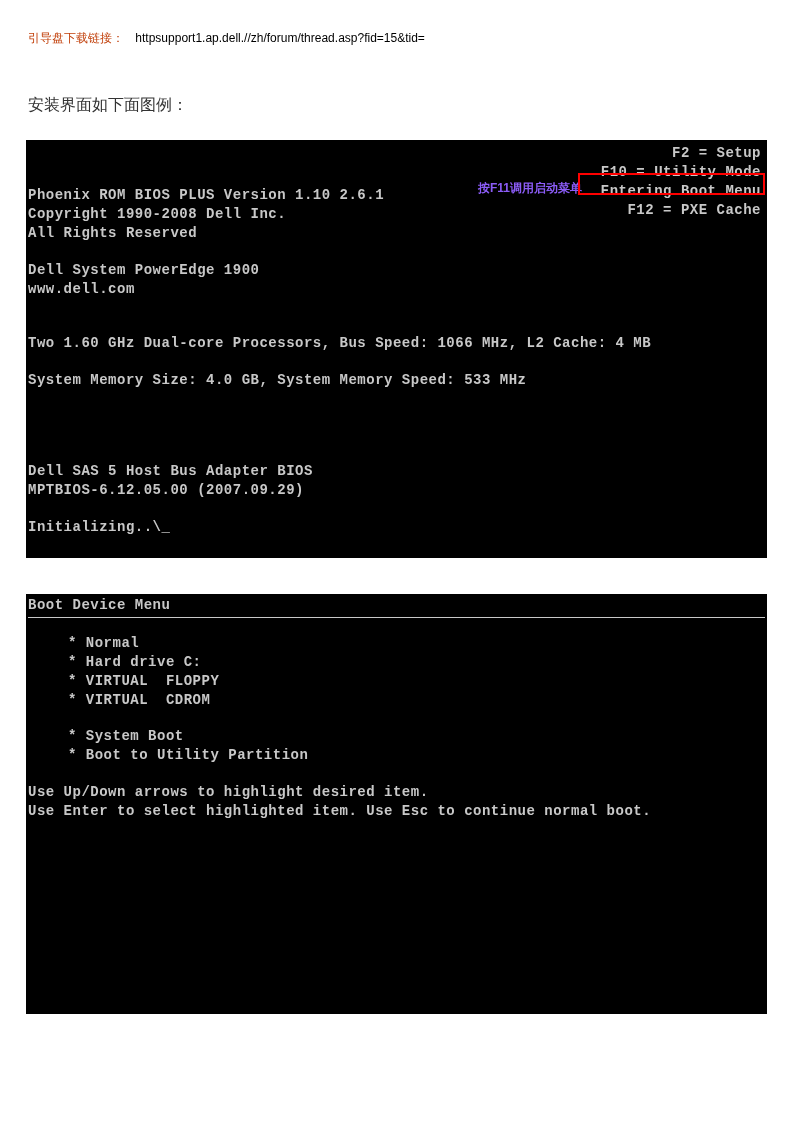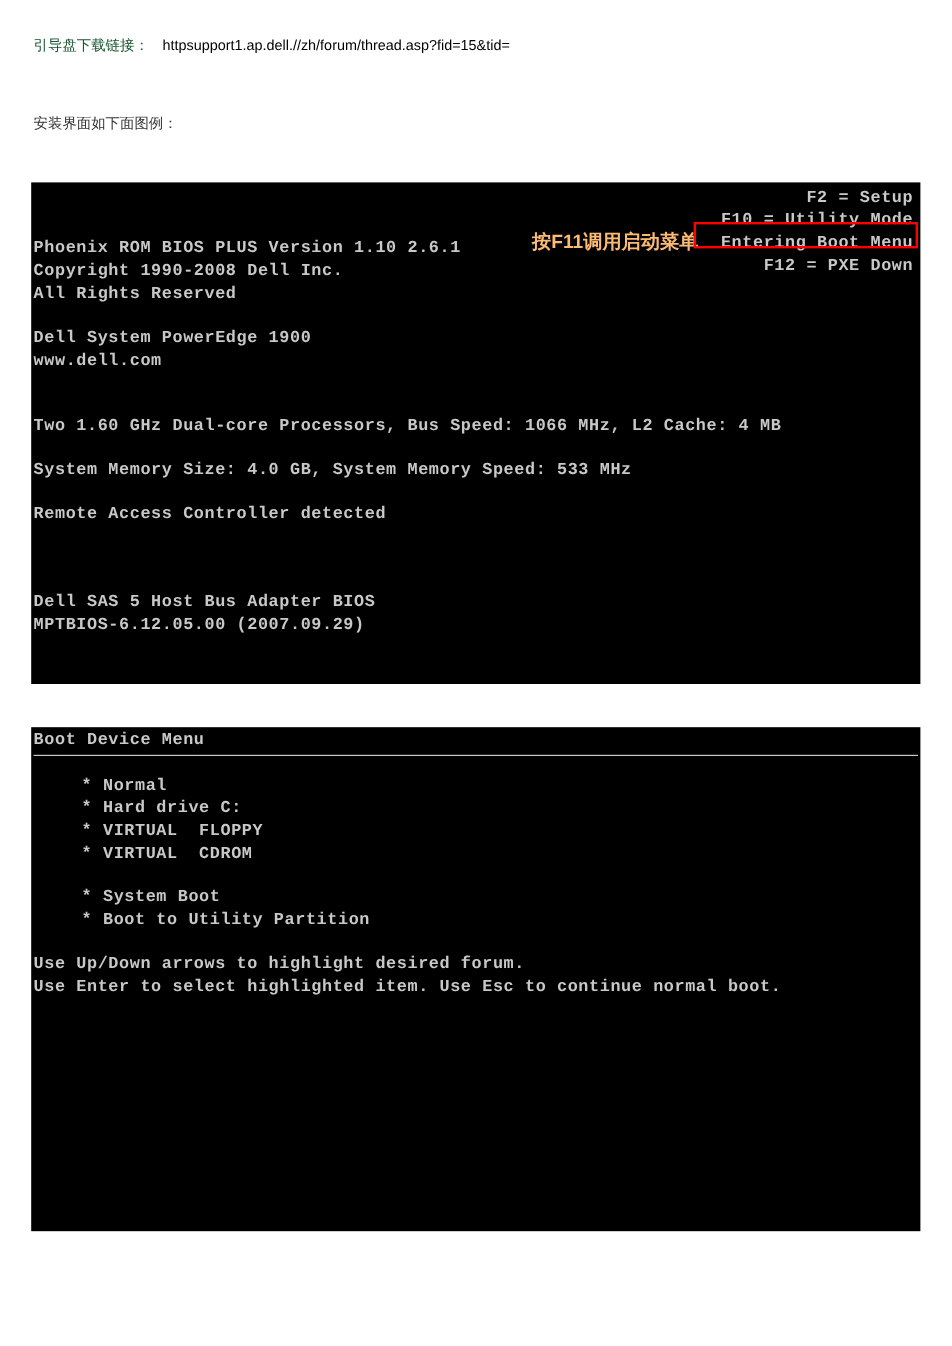--- a/index.html
+++ b/index.html
@@ -12,30 +12,30 @@
     }
     .doc-text {
       font-size: 12px;
       color: #333;
       margin-bottom: 8px;
     }
     .doc-link-line {
       margin-bottom: 48px;
     }
     .doc-label {
-      color: #14532d;
+      color: #c2410c;
     }
     .doc-link {
       color: #000;
       margin-left: 8px;
     }
     .doc-subtitle {
       margin-top: 28px;
-      margin-bottom: 40px;
-      font-size: 12px;
+      margin-bottom: 24px;
+      font-size: 16px;
       color: #333;
     }
     .bios-screen {
       background: #000000;
       color: #c8c8c8;
       font-family: 'Courier New', monospace;
       font-size: 14px;
       line-height: 1.35;
       padding: 6px 2px 6px 2px;
       margin: 0 -2px;
@@ -49,24 +49,24 @@
     .bios-top-right {
       position: absolute;
       right: 6px;
       top: 4px;
       text-align: right;
     }
     .bios-top-right .line {
       white-space: nowrap;
     }
     .red-annotation {
-      color: #fdba74;
+      color: #8b5cf6;
       font-family: Arial, sans-serif;
       font-weight: bold;
-      font-size: 16px;
+      font-size: 12px;
       position: absolute;
       right: 185px;
       top: 40px;
       letter-spacing: 0;
     }
     .red-box {
       position: absolute;
       border: 2px solid #ff0000;
       right: 2px;
       top: 33px;
@@ -123,56 +123,56 @@
   <span class="doc-link">httpsupport1.ap.dell.//zh/forum/thread.asp?fid=15&amp;tid=</span>
 </div>
 
 <div class="doc-subtitle">安装界面如下面图例：</div>
 
 <div class="bios-screen bios-screen-1">
   <div class="bios-top-right">
     <div class="line">F2 = Setup</div>
     <div class="line">F10 = Utility Mode</div>
     <div class="line">Entering Boot Menu</div>
-    <div class="line">F12 = PXE Down</div>
+    <div class="line">F12 = PXE Cache</div>
   </div>
   <div class="red-annotation">按F11调用启动菜单</div>
   <div class="red-box"></div>
 
   <div class="bios-line-group">
     <div>Phoenix ROM BIOS PLUS Version 1.10 2.6.1</div>
     <div>Copyright 1990-2008 Dell Inc.</div>
     <div>All Rights Reserved</div>
   </div>
   <div class="bios-spacer"></div>
   <div>Dell System PowerEdge 1900</div>
   <div>www.dell.com</div>
   <div class="bios-spacer"></div>
   <div class="bios-spacer"></div>
   <div>Two 1.60 GHz Dual-core Processors, Bus Speed: 1066 MHz, L2 Cache: 4 MB</div>
   <div class="bios-spacer"></div>
   <div>System Memory Size: 4.0 GB, System Memory Speed: 533 MHz</div>
   <div class="bios-spacer"></div>
-  <div>Remote Access Controller detected</div>
   <div class="bios-spacer"></div>
   <div class="bios-spacer"></div>
   <div class="bios-spacer"></div>
   <div>Dell SAS 5 Host Bus Adapter BIOS</div>
   <div>MPTBIOS-6.12.05.00 (2007.09.29)</div>
   <div class="bios-spacer"></div>
+  <div>Initializing..\_</div>
 </div>
 
 <div class="boot-screen">
   <div class="boot-title">Boot Device Menu</div>
   <div class="boot-list">
     <div class="boot-item">* Normal</div>
     <div class="boot-item">* Hard drive C:</div>
     <div class="boot-item">* VIRTUAL  FLOPPY</div>
     <div class="boot-item">* VIRTUAL  CDROM</div>
     <div class="bios-spacer"></div>
     <div class="boot-item">* System Boot</div>
     <div class="boot-item">* Boot to Utility Partition</div>
   </div>
   <div class="boot-instructions">
-    <div>Use Up/Down arrows to highlight desired forum.</div>
+    <div>Use Up/Down arrows to highlight desired item.</div>
     <div>Use Enter to select highlighted item. Use Esc to continue normal boot.</div>
   </div>
 </div>
 
 </body></html>

